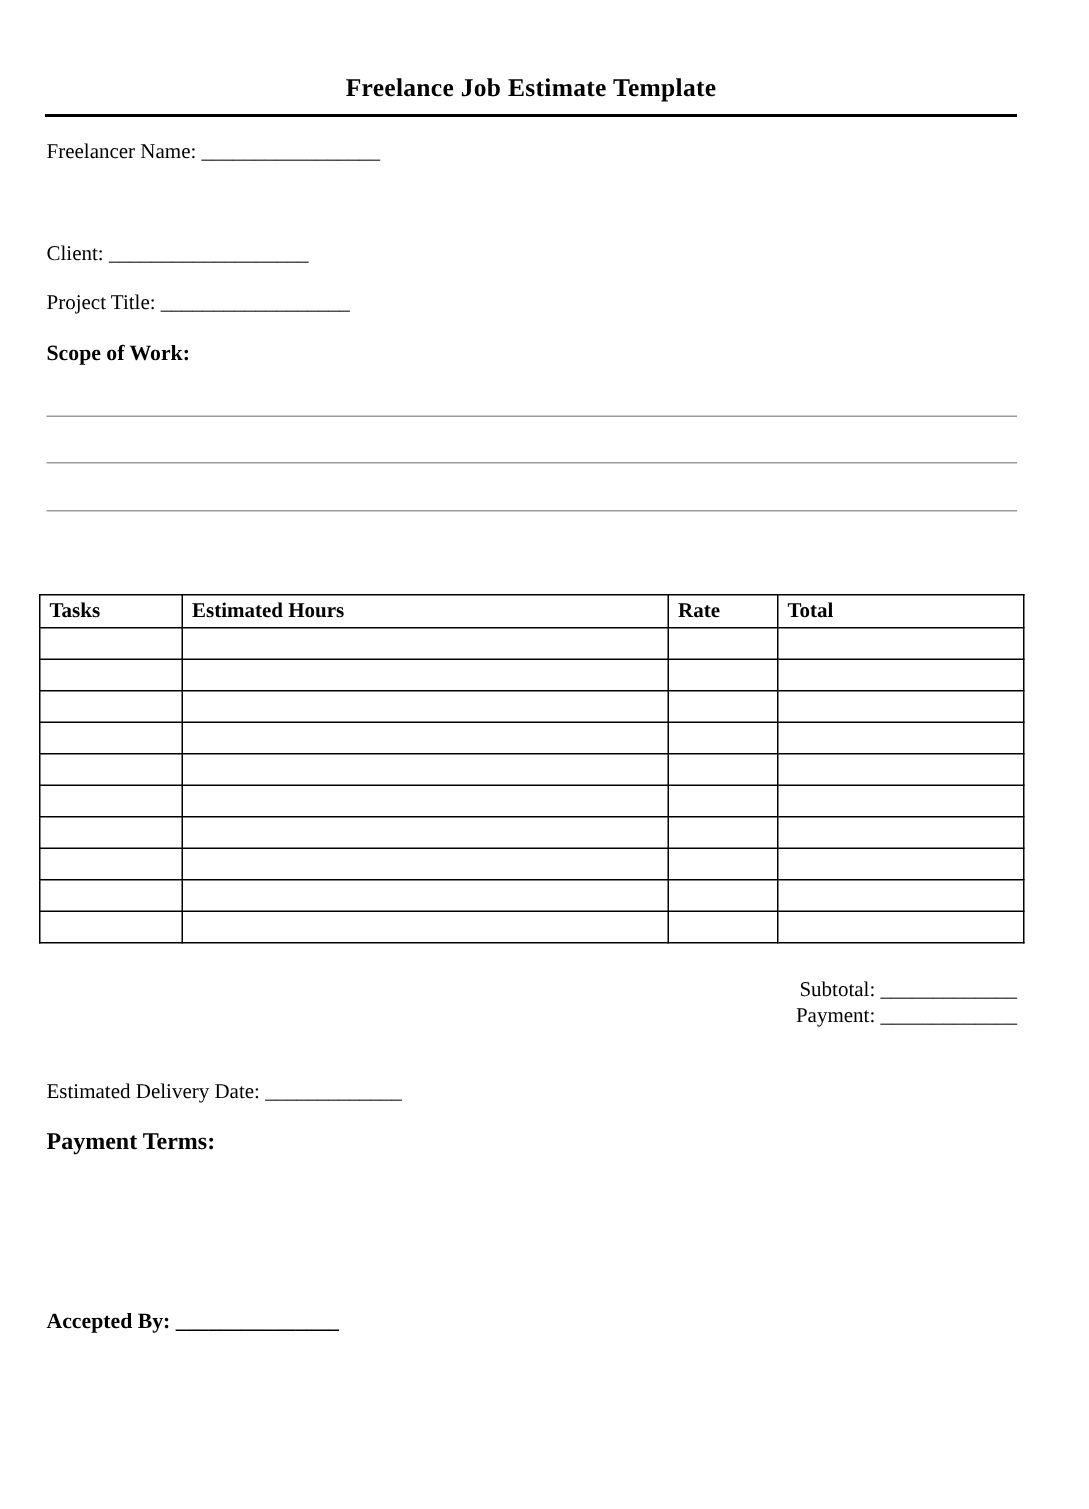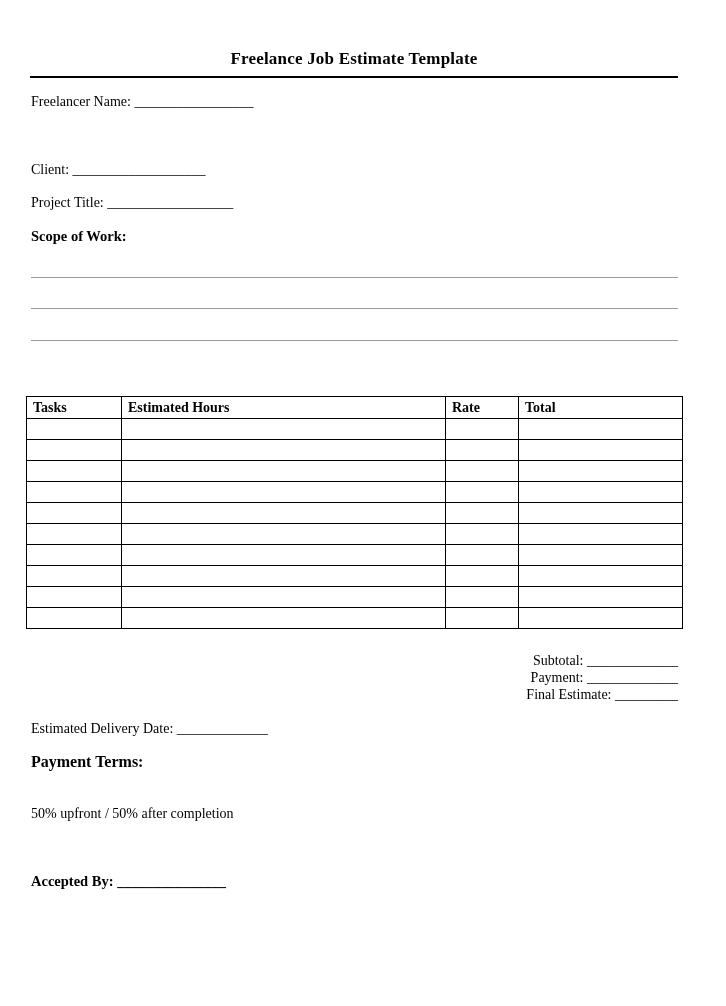--- a/index.html
+++ b/index.html
@@ -253,24 +253,22 @@
           <td></td>
           <td></td>
           <td></td>
         </tr>
       </tbody>
   </table>
 
   <div class="totals">
     <div>Subtotal: _____________</div>
     <div>Payment: _____________</div>
-    <div>Final Estimate: _________</div>
   </div>
 
   <div class="delivery">Estimated Delivery Date: _____________</div>
 
   <div class="payment-label">Payment Terms:</div>
 
-  <div class="payment-body">50% upfront / 50% after completion</div>
 
   <div class="accepted">Accepted By: _______________</div>
 
 </div>
 
 </body></html>

